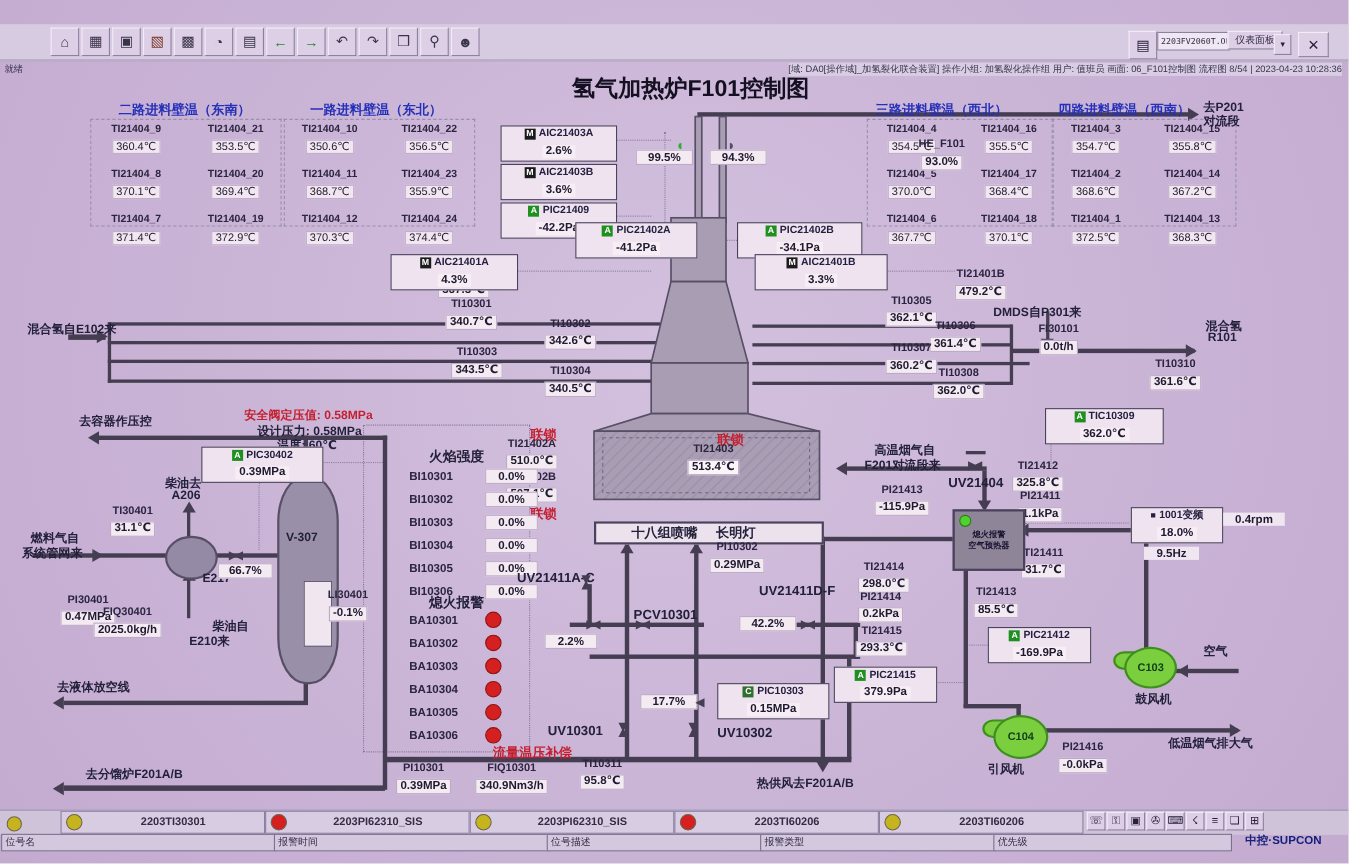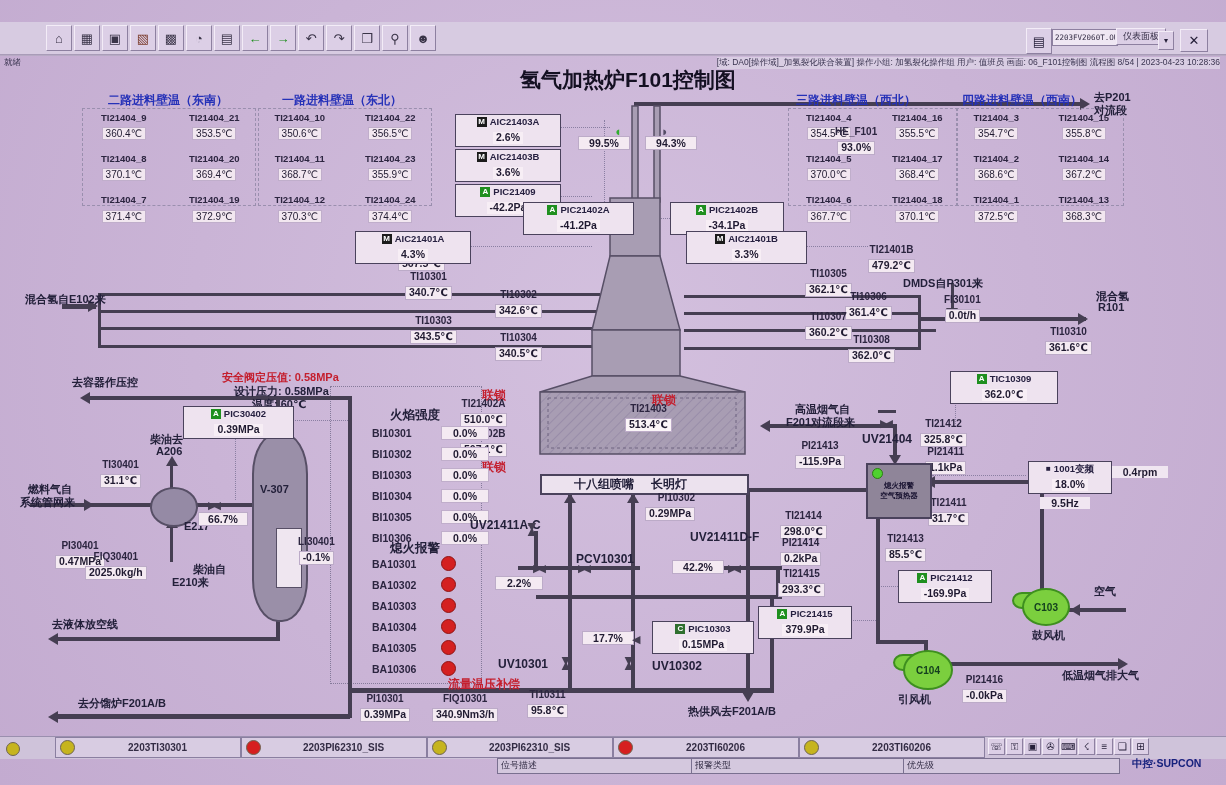--- a/index.html
+++ b/index.html
@@ -258,21 +258,21 @@
   <div class="tv" style="left:460px;top:398px;"><div class="t">TI21402A</div><div class="v">510.0℃</div></div>
   <div class="tv" style="left:460px;top:428px;"><div class="t">TI21402B</div><div class="v">507.1℃</div></div>
   <div class="lbl red sm" style="left:482px;top:459px;">联锁</div>
 
   <div class="abs" style="left:540px;top:474px;width:205px;height:17px;background:#ece2ee;border:2px solid #4a425c;z-index:5;display:flex;align-items:center;">
     <span class="lbl sm" style="position:static;margin-left:32px;">十八组喷嘴</span>
     <span class="lbl sm" style="position:static;margin-left:17px;">长明灯</span>
   </div>
   <div class="aU" style="left:564px;top:493px;"></div>
   <div class="aU" style="left:627px;top:493px;"></div>
-  <div class="tv" style="left:645px;top:492px;text-align:right;"><div class="t">PI10302</div><div class="v">0.29MPa</div></div>
+  <div class="tv" style="left:645px;top:492px;"><div class="t">PI10302</div><div class="v">0.29MPa</div></div>
 
   <div class="dot" style="left:330px;top:386px;width:150px;border:1px dotted #857a9a;height:296px;"></div>
   <div class="lbl" style="left:390px;top:407px;font-size:12.5px;">火焰强度</div>
   <div class="flist" style="left:372px;top:422px;">
 
   <div class="frow">
         <span class="t">BI10301</span>
         <span class="v">0.0%</span>
       </div>
       <div class="frow">
@@ -532,20 +532,26 @@
       <span class="fbtn">✇</span>
       <span class="fbtn">⌨</span>
       <span class="fbtn">☇</span>
       <span class="fbtn">≡</span>
       <span class="fbtn">❏</span>
       <span class="fbtn">⊞</span>
     </div>
   <div class="lbl" style="left:1132px;top:757px;font-size:10.5px;color:#16217d;z-index:10;">中控·SUPCON</div>
   <div class="fieldrow">
 
+  <div class="ffield" style="width: 246px; left: 1px;">
+      <span>位号名</span>
+    </div>
+      <div class="ffield" style="width: 246px; left: 249px;">
+      <span>报警时间</span>
+    </div>
       <div class="ffield" style="width: 192px; left: 497px;">
       <span>位号描述</span>
     </div>
       <div class="ffield" style="width: 210px; left: 691px;">
       <span>报警类型</span>
     </div>
       <div class="ffield" style="width: 212px; left: 903px;">
       <span>优先级</span>
     </div>
     </div>

